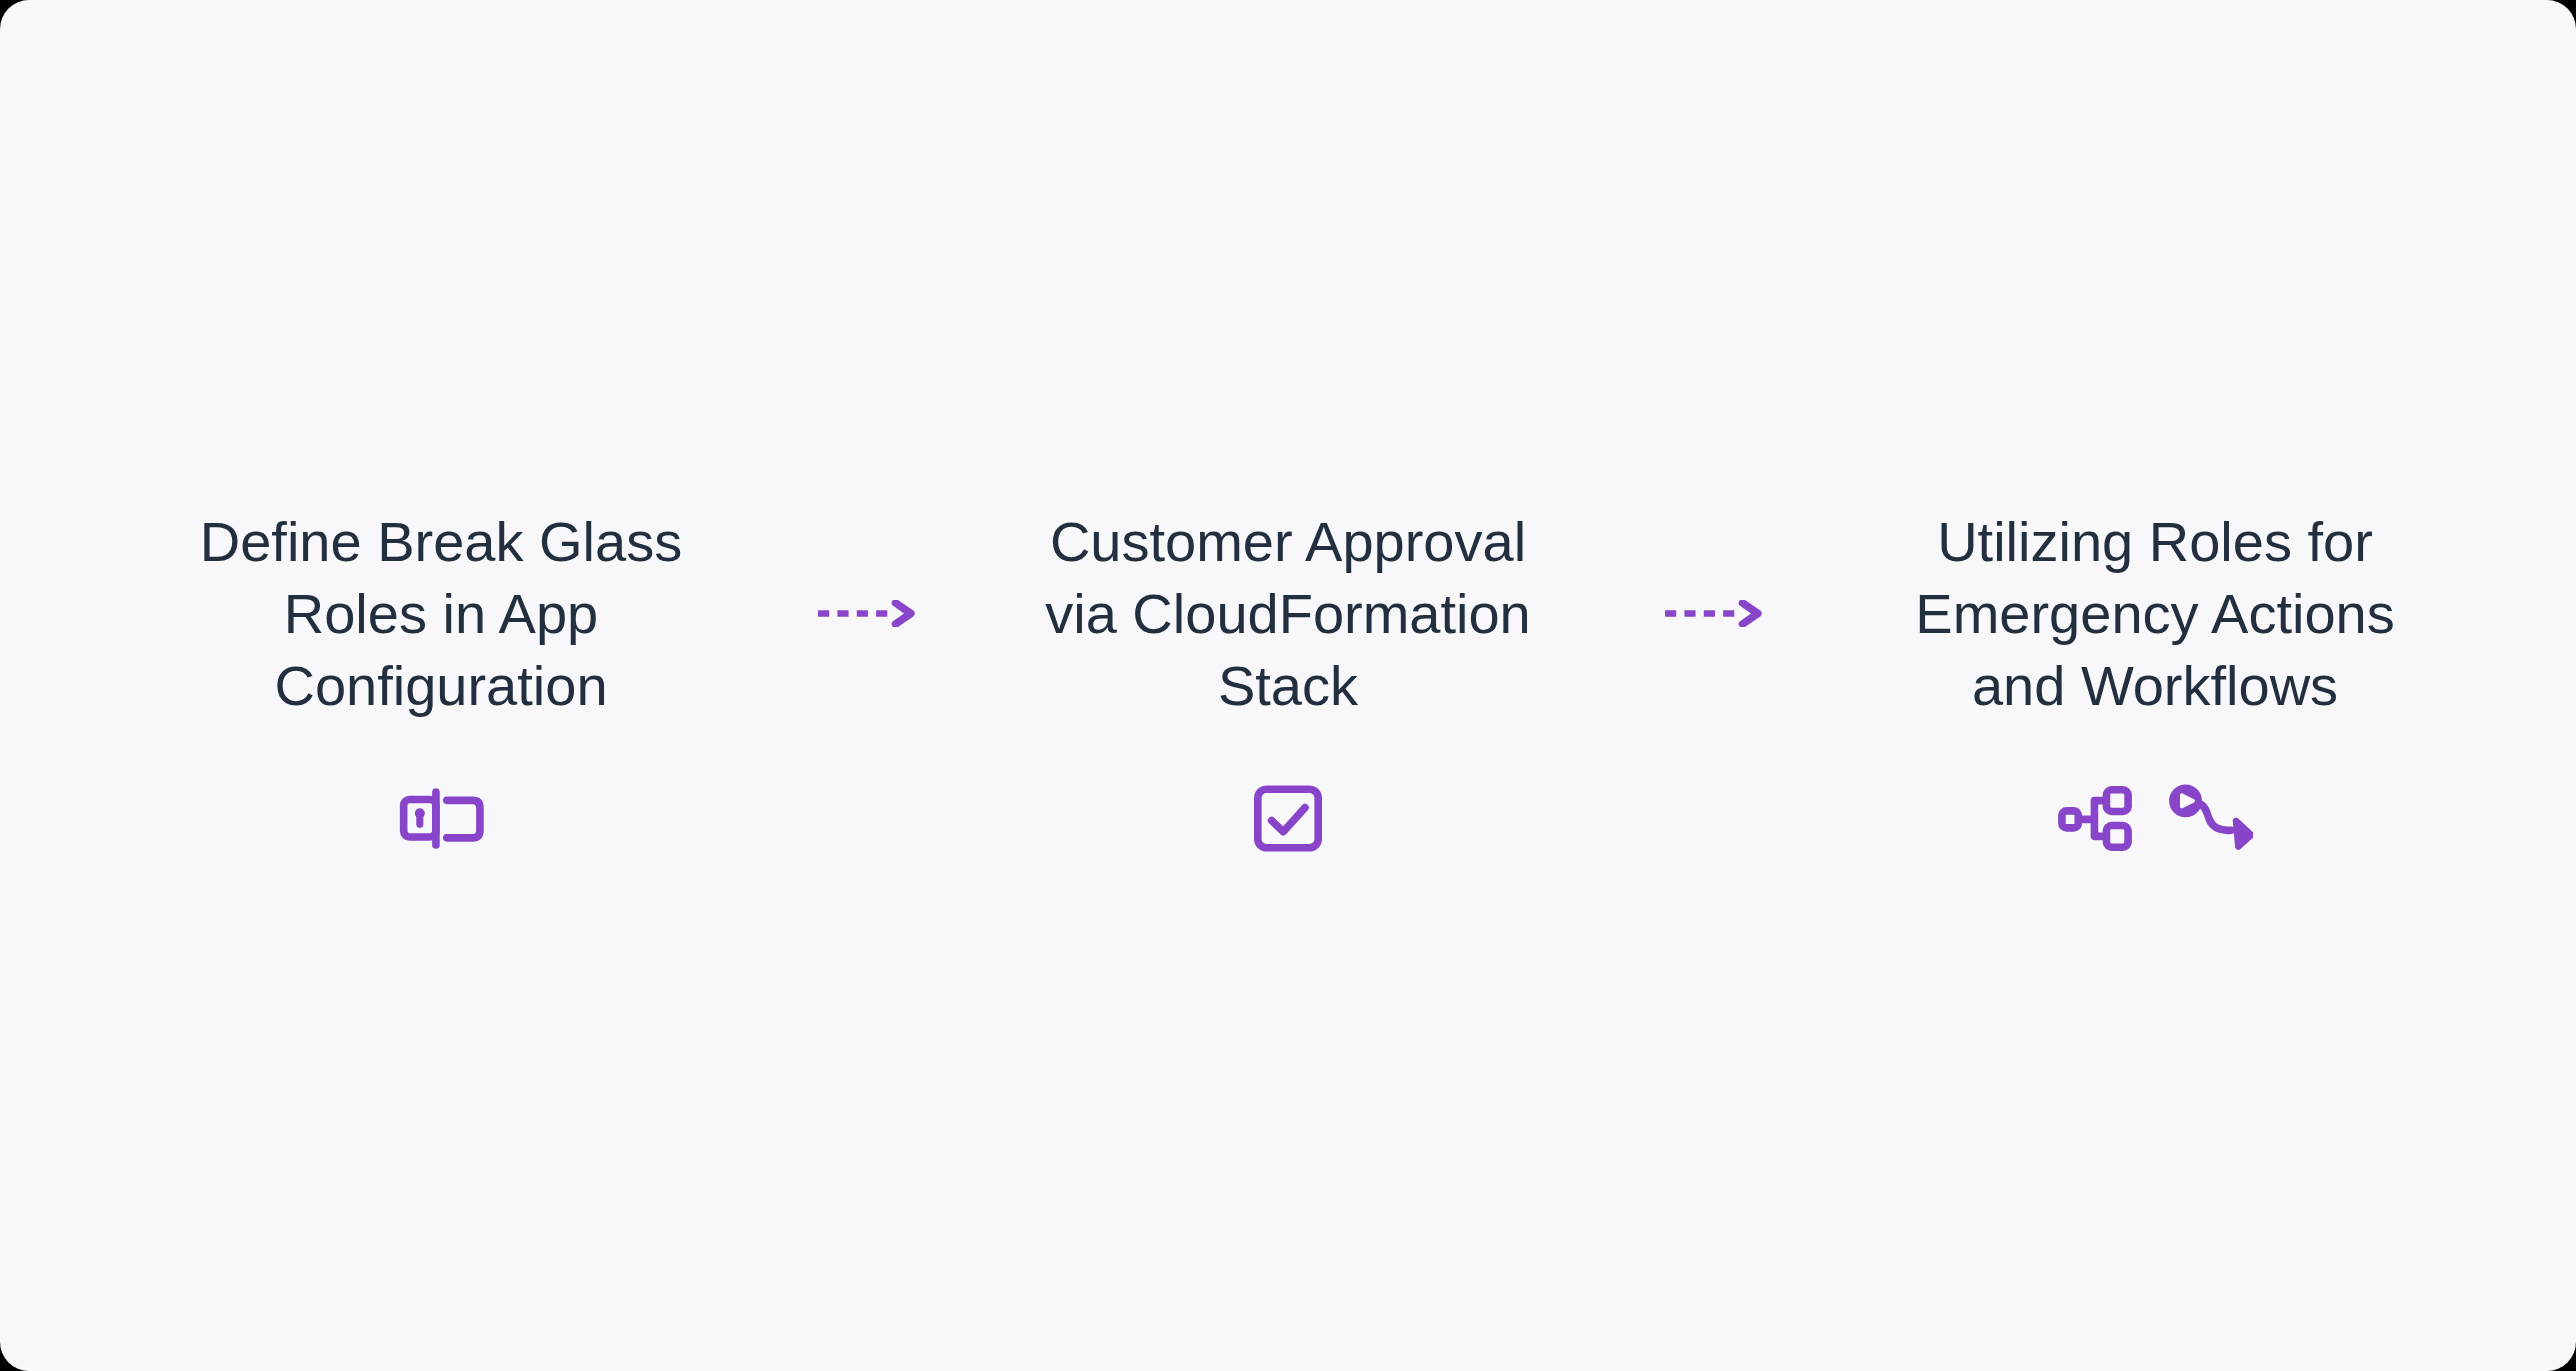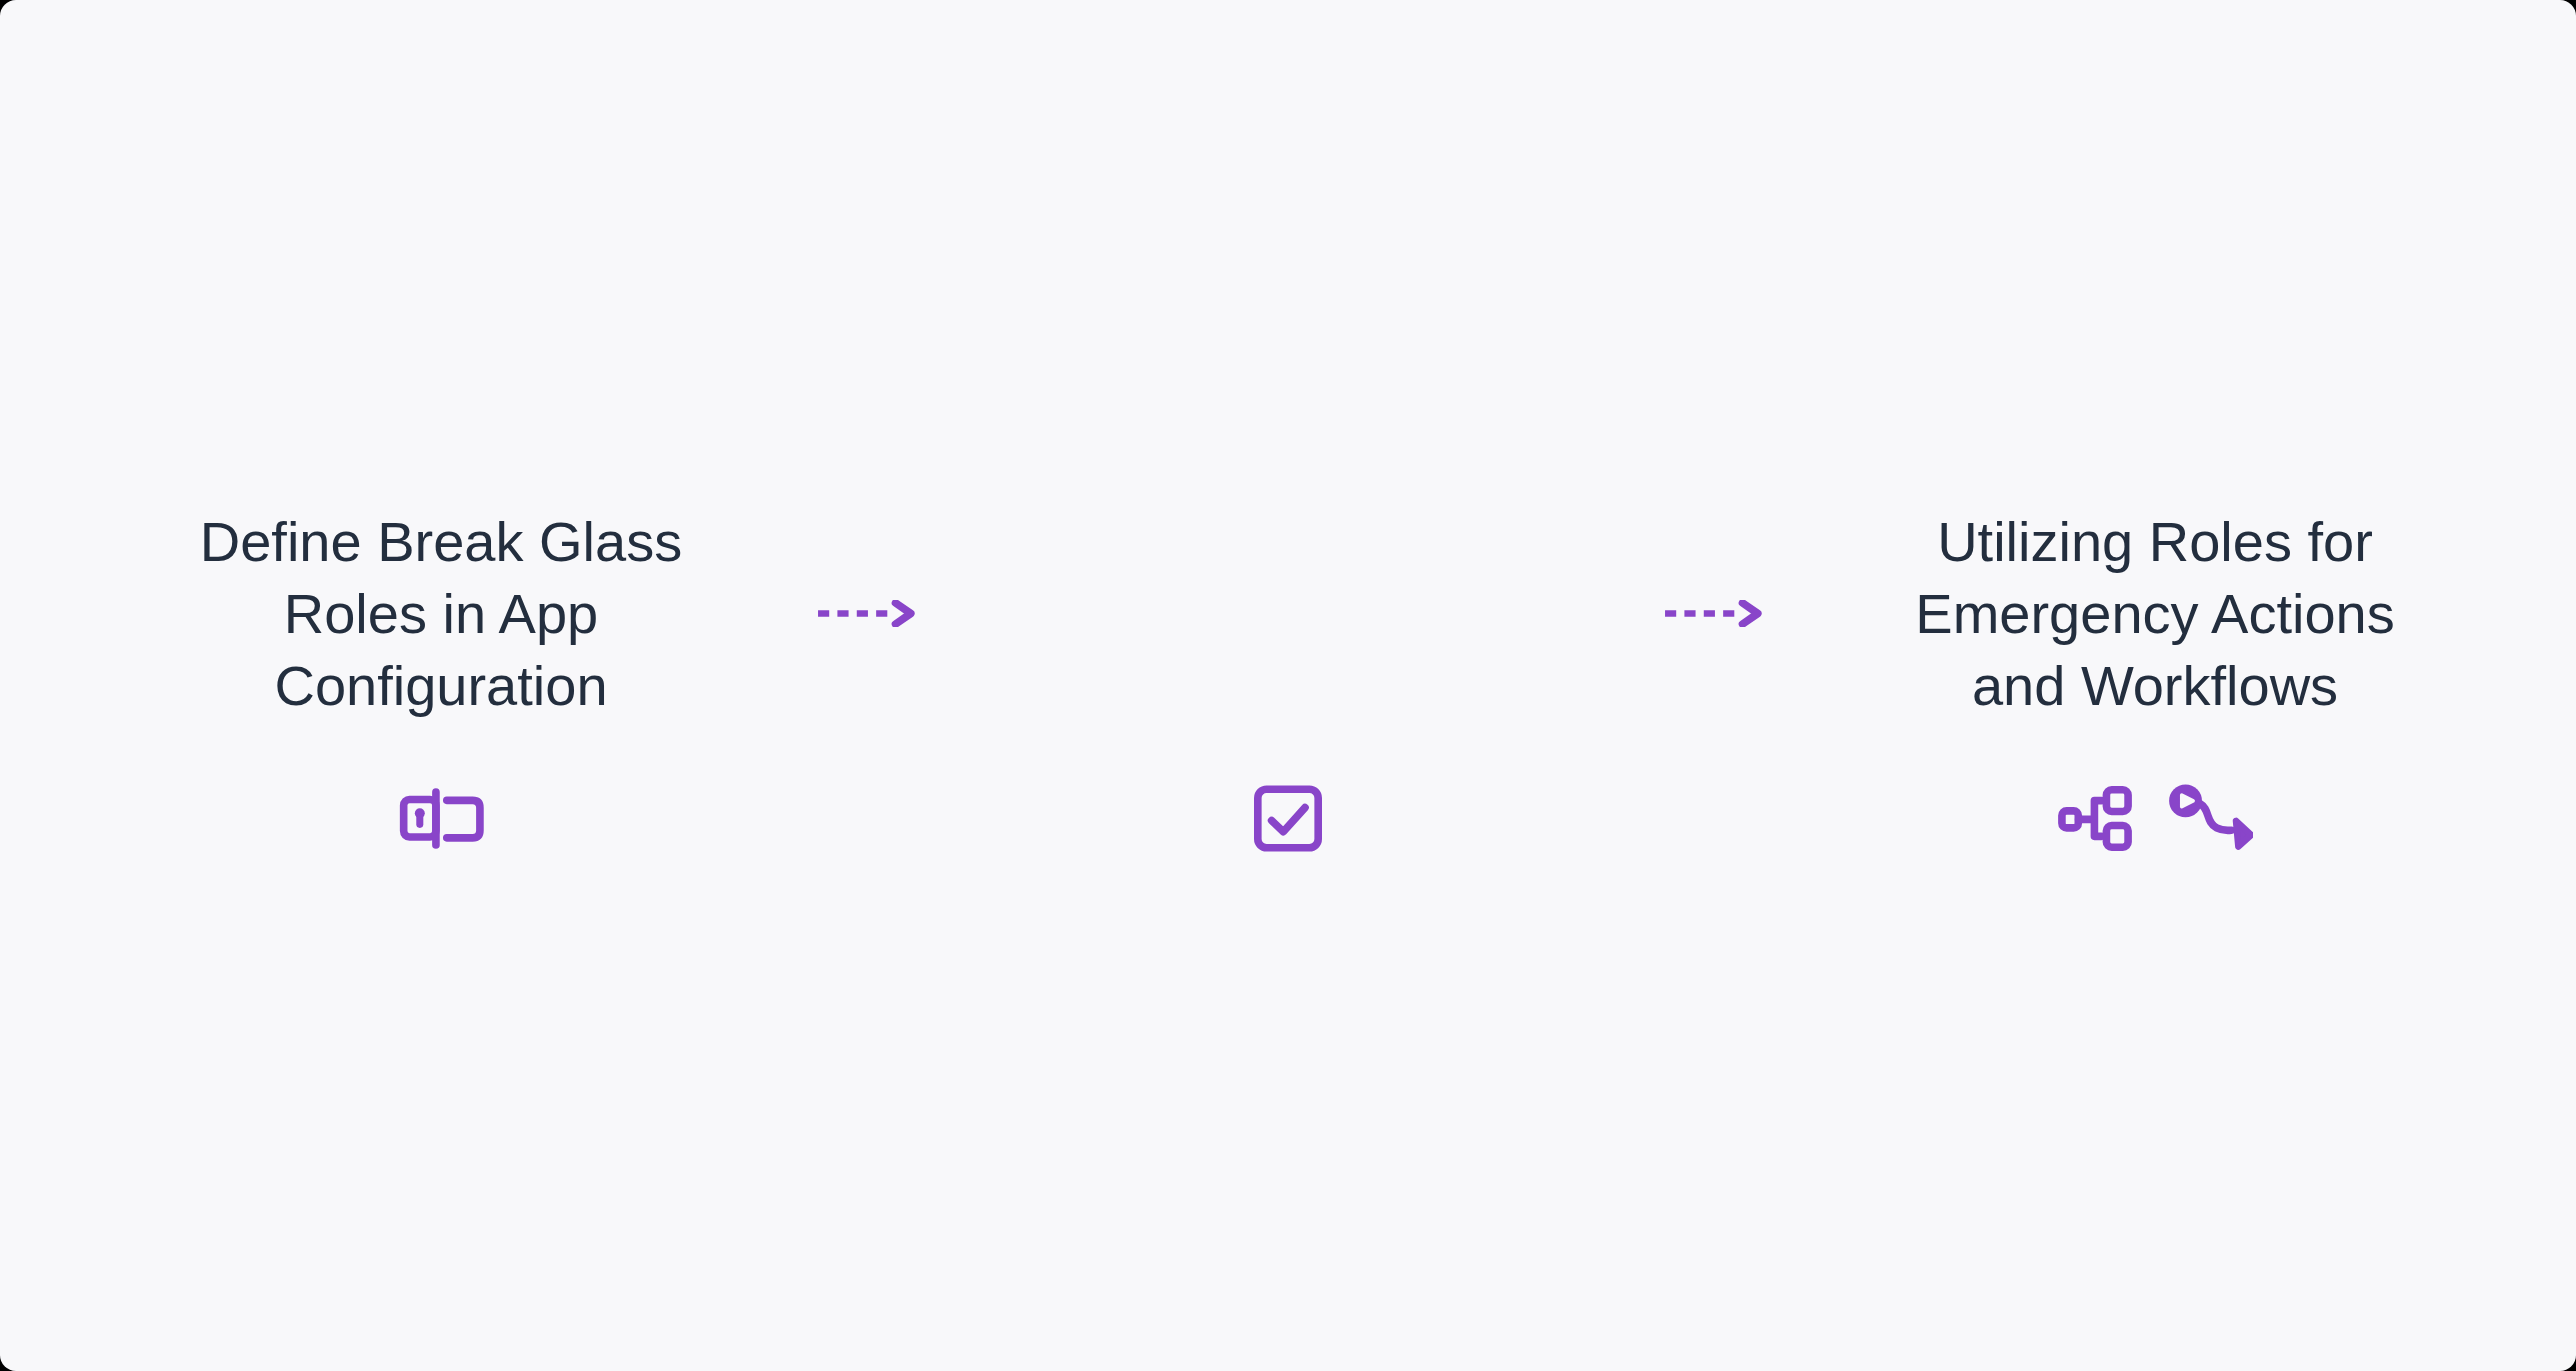--- a/index.html
+++ b/index.html
@@ -8,21 +8,21 @@
     width: 2576px;
     height: 1372px;
     background: #000000;
     overflow: hidden;
     font-family: "Liberation Sans", sans-serif;
   }
   .canvas {
     position: absolute;
     inset: 0;
     background: var(--canvas-bg, #f8f8fa);
-    border-radius: 16px;
+    border-radius: 29px;
     display: flex;
     align-items: center;
     justify-content: center;
   }
   .diagram {
     display: grid;
     grid-template-columns: 594px 253px 594px 253px 594px;
     grid-template-rows: auto auto;
     row-gap: 61px;
     align-items: center;
@@ -68,20 +68,23 @@
 Roles in App
 Configuration</div>
 
     <div class="connector c2">
       <svg width="100" height="27" viewBox="0 0 170 46" fill="none">
         <line x1="5" y1="23" x2="132" y2="23" stroke="currentColor" stroke-width="11" stroke-dasharray="19 14"></line>
         <path d="M137 5 L163 23 L137 41" stroke="currentColor" stroke-width="13" stroke-linecap="round" stroke-linejoin="round"></path>
       </svg>
     </div>
 
+    <div class="step-title c3">Customer Approval
+via CloudFormation
+Stack</div>
 
     <div class="connector c4">
       <svg width="100" height="27" viewBox="0 0 170 46" fill="none">
         <line x1="5" y1="23" x2="132" y2="23" stroke="currentColor" stroke-width="11" stroke-dasharray="19 14"></line>
         <path d="M137 5 L163 23 L137 41" stroke="currentColor" stroke-width="13" stroke-linecap="round" stroke-linejoin="round"></path>
       </svg>
     </div>
 
     <div class="step-title c5">Utilizing Roles for
 Emergency Actions

